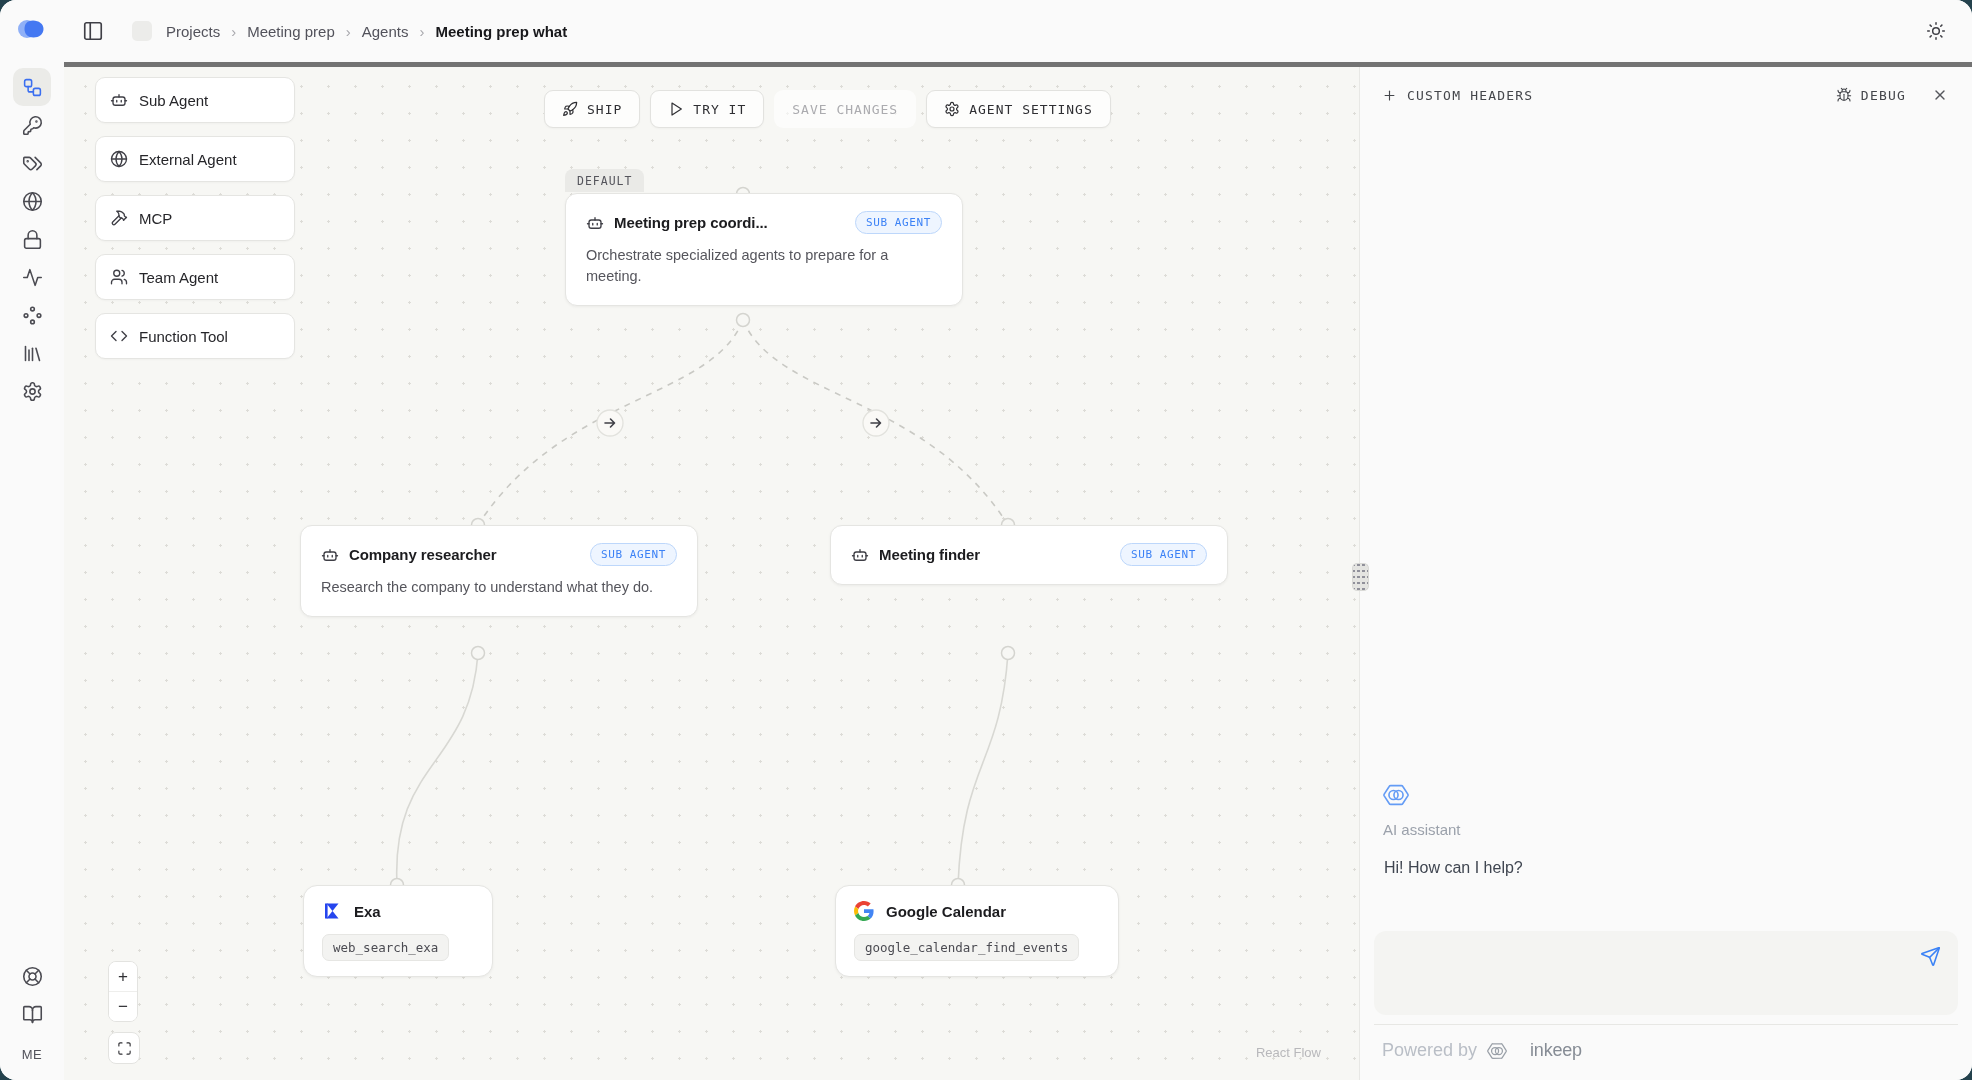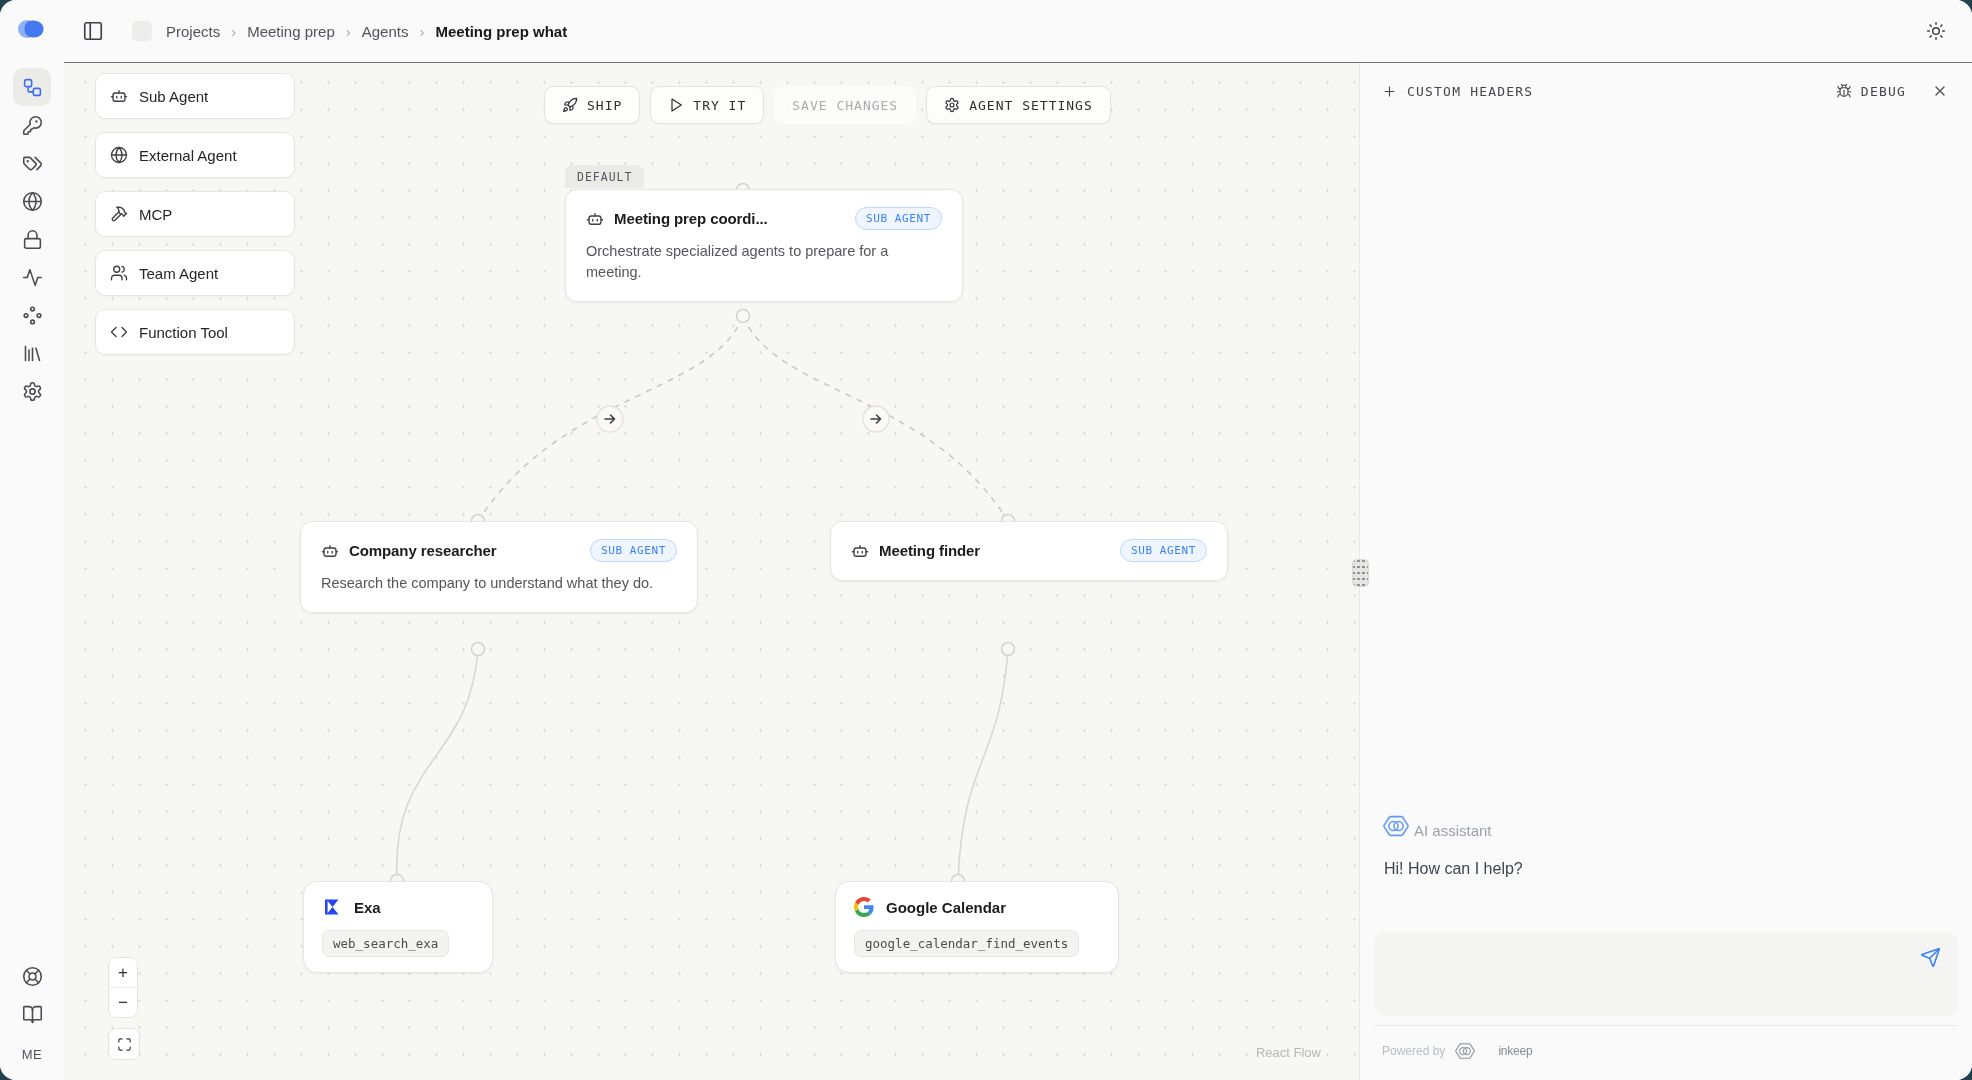--- a/index.html
+++ b/index.html
@@ -12,21 +12,21 @@
   #rail{width:64px;flex:0 0 64px;display:flex;flex-direction:column;align-items:center;padding-top:16px;background:#fafafa;}
   .rail-logo{width:34px;height:26px;margin-bottom:26px;cursor:pointer;}
   .rail-btn{width:38px;height:38px;border-radius:10px;display:flex;align-items:center;justify-content:center;color:#4b4b52;margin-bottom:0;cursor:pointer;}
   .rail-btn svg{width:21px;height:21px;}
   .rail-btn.active{background:#ebebe8;color:#3b6ff0;}
   .rail-spacer{flex:1;}
   .rail-avatar{font-size:13px;color:#52525b;letter-spacing:.5px;margin:14px 0 18px;cursor:pointer;}
 
   
   #main{flex:1;display:flex;flex-direction:column;min-width:0;}
-  #topbar{height:62px;flex:0 0 62px;display:flex;align-items:center;padding:0 26px 0 18px;border-bottom:1px solid #737373;background:#fafafa;}
+  #topbar{height:62px;flex:0 0 62px;display:flex;align-items:center;padding:0 26px 0 18px;border-bottom:5px solid #737373;background:#fafafa;}
   .tb-toggle{color:#3f3f46;width:22px;height:22px;cursor:pointer;}
   .tb-skeleton{width:20px;height:20px;border-radius:5px;background:#ececea;margin:0 14px 0 28px;}
   .crumb{font-size:15px;color:#52525b;cursor:pointer;}
   .crumb.current{color:#18181b;font-weight:700;cursor:default;}
   .crumb-sep{color:#a8a8ad;font-size:15px;margin:0 11px;}
   .tb-right{margin-left:auto;color:#3f3f46;width:20px;height:20px;cursor:pointer;}
 
   #content{flex:1;display:flex;min-height:0;}
 
   
@@ -73,28 +73,28 @@
   .panel-head{display:flex;align-items:center;padding:20px 24px 10px 22px;color:#44464b;}
   .ph-left{display:flex;align-items:center;gap:10px;font-family:"DejaVu Sans Mono",monospace;font-size:13px;letter-spacing:1.2px;cursor:pointer;}
   .ph-left svg{width:15px;height:15px;}
   .ph-right{margin-left:auto;display:flex;align-items:center;gap:26px;}
   .debug-btn{display:flex;align-items:center;gap:9px;font-family:"DejaVu Sans Mono",monospace;font-size:13px;letter-spacing:1.2px;cursor:pointer;}
   .debug-btn svg{width:16px;height:16px;}
   .close-btn{width:16px;height:16px;color:#55575c;cursor:pointer;}
 
   .panel-spacer{flex:1;}
   .chat{padding:0 14px;}
-  .assistant-row{display:flex;align-items:flex-end;gap:5px;margin-left:9px;}
+  .assistant-row{display:flex;align-items:flex-start;gap:13px;margin-left:9px;flex-direction:column;}
   .assistant-row svg{width:26px;height:26px;}
   .assistant-label{font-size:15px;color:#9ba1ab;}
   .greeting{margin:21px 0 8px 10px;font-size:16px;color:#3f4550;}
   .composer{position:relative;margin-top:54px;background:#f4f4f2;border-radius:12px;padding:17px 20px 21px;min-height:46px;cursor:text;}
   .composer-text{max-width:400px;font-size:16px;line-height:1.62;color:#4b5563;}
   .send-btn{position:absolute;right:17px;top:15px;width:21px;height:21px;color:#3b82f6;cursor:pointer;}
-  .panel-footer{margin:9px 14px 0;border-top:1px solid #e7e7e4;padding:15px 8px 19px;display:flex;align-items:center;gap:7px;font-size:12px;color:#b9bec6;cursor:pointer;}
+  .panel-footer{margin:9px 14px 0;border-top:1px solid #e7e7e4;padding:15px 8px 19px;display:flex;align-items:center;gap:7px;font-size:18px;color:#b9bec6;cursor:pointer;}
   .panel-footer svg{width:20px;height:20px;color:#9aa0a8;margin-left:3px;}
   .brand-name{color:#868c95;font-weight:500;letter-spacing:-.2px;margin-left:16px;}
 </style>
 </head>
 <body>
 
 <div id="window">
 
   <nav id="rail">
     <svg class="rail-logo" viewBox="0 0 34 26">

